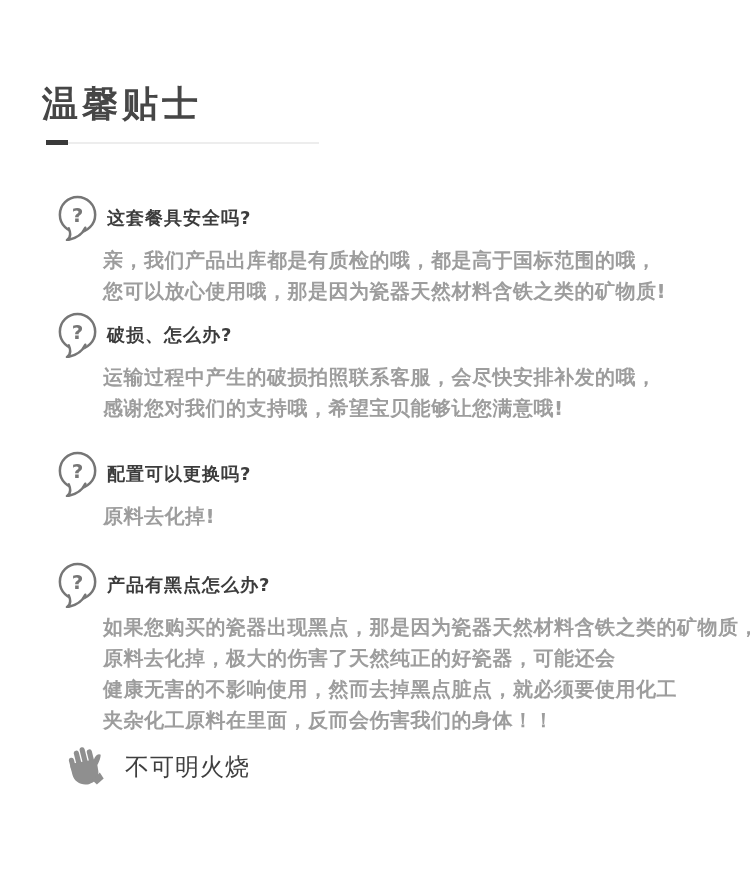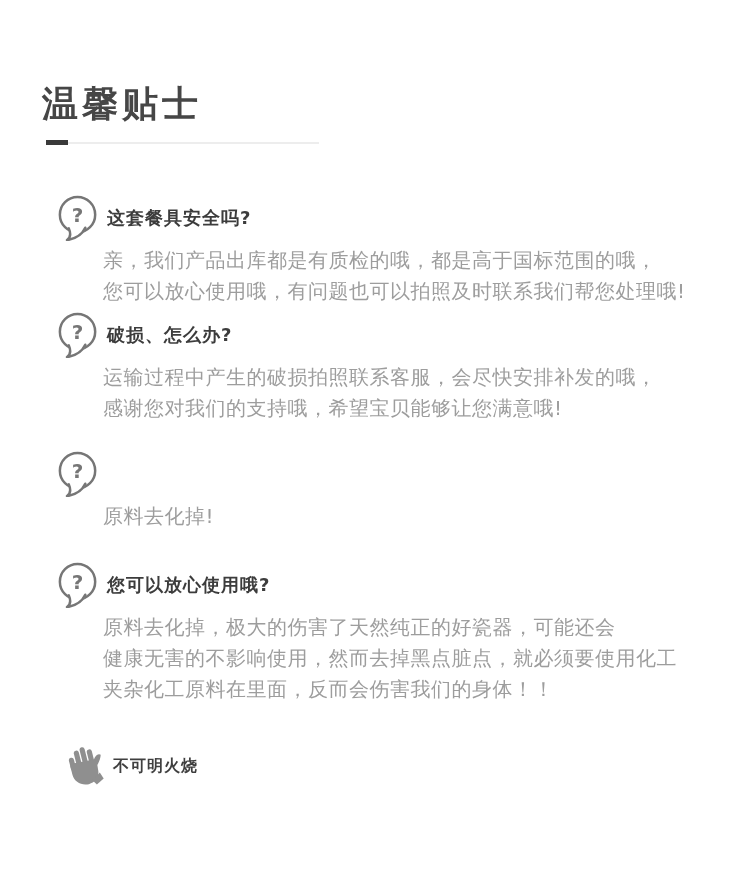--- a/index.html
+++ b/index.html
@@ -65,39 +65,40 @@
     letter-spacing:1px;
     white-space:nowrap;
   }
   .answer {
     margin:4px 0 0 46px;
     font-size:20px;
     color:#9d9d9d;
     line-height:31px;
     letter-spacing:0.5px;
   }
-  .answer div { white-space:nowrap; }
+  .answer div { white-space:nowrap;font-weight:bold; }
   .warning-row {
     position:absolute;
     left:68px;
     top:744px;
     display:flex;
     align-items:center;
     gap:7px;
   }
   .hand-icon {
     width:38px;
     height:45px;
     flex:none;
   }
   .warning-label {
-    font-size:16px;
-    font-weight:700;
+    font-size:24px;
+    font-weight:400;
     color:#3f3f3f;
     letter-spacing:1px;
+    margin-left:12px;
   }
 </style>
 </head>
 <body>
 
 <div class="page">
 
   <h1 class="page-title">温馨贴士</h1>
   <div class="divider-dark"></div>
   <div class="divider-light"></div>
@@ -109,21 +110,21 @@
           <circle cx="21.5" cy="21.5" r="18.5" fill="none" stroke="#767676" stroke-width="2.6"></circle>
           <path d="M11.5 36 L29.5 37 L22 49 Z" fill="#ffffff"></path>
           <path d="M12.3 35.8 C15 42 14.5 45.5 10.5 48.2 C19 46.8 26.5 42 29.6 35.2" fill="#ffffff" stroke="#767676" stroke-width="2.6" stroke-linecap="round" stroke-linejoin="round"></path>
           <text x="21.5" y="29" text-anchor="middle" font-size="21" font-weight="600" fill="#767676" font-family="DejaVu Sans, sans-serif">?</text>
         </svg>
       </span>
       <h2 class="question">这套餐具安全吗?</h2>
     </div>
     <div class="answer">
       <div>亲，我们产品出库都是有质检的哦，都是高于国标范围的哦，</div>
-      <div>您可以放心使用哦，有问题也可以拍照及时联系我们帮您处理哦!</div>
+      <div>您可以放心使用哦，那是因为瓷器天然材料含铁之类的矿物质!</div>
     </div>
   </section>
 
   <section class="qa-section qa-2">
     <div class="q-row">
       <span class="bubble-icon">
         <svg viewBox="0 0 44 49" width="42" height="47">
           <circle cx="21.5" cy="21.5" r="18.5" fill="none" stroke="#767676" stroke-width="2.6"></circle>
           <path d="M11.5 36 L29.5 37 L22 49 Z" fill="#ffffff"></path>
           <path d="M12.3 35.8 C15 42 14.5 45.5 10.5 48.2 C19 46.8 26.5 42 29.6 35.2" fill="#ffffff" stroke="#767676" stroke-width="2.6" stroke-linecap="round" stroke-linejoin="round"></path>
@@ -141,39 +142,41 @@
   <section class="qa-section qa-3">
     <div class="q-row">
       <span class="bubble-icon">
         <svg viewBox="0 0 44 49" width="42" height="47">
           <circle cx="21.5" cy="21.5" r="18.5" fill="none" stroke="#767676" stroke-width="2.6"></circle>
           <path d="M11.5 36 L29.5 37 L22 49 Z" fill="#ffffff"></path>
           <path d="M12.3 35.8 C15 42 14.5 45.5 10.5 48.2 C19 46.8 26.5 42 29.6 35.2" fill="#ffffff" stroke="#767676" stroke-width="2.6" stroke-linecap="round" stroke-linejoin="round"></path>
           <text x="21.5" y="29" text-anchor="middle" font-size="21" font-weight="600" fill="#767676" font-family="DejaVu Sans, sans-serif">?</text>
         </svg>
       </span>
+      <h2 class="question">配置可以更换吗?</h2>
     </div>
     <div class="answer">
       <div>原料去化掉!</div>
     </div>
   </section>
 
   <section class="qa-section qa-4">
     <div class="q-row">
       <span class="bubble-icon">
         <svg viewBox="0 0 44 49" width="42" height="47">
           <circle cx="21.5" cy="21.5" r="18.5" fill="none" stroke="#767676" stroke-width="2.6"></circle>
           <path d="M11.5 36 L29.5 37 L22 49 Z" fill="#ffffff"></path>
           <path d="M12.3 35.8 C15 42 14.5 45.5 10.5 48.2 C19 46.8 26.5 42 29.6 35.2" fill="#ffffff" stroke="#767676" stroke-width="2.6" stroke-linecap="round" stroke-linejoin="round"></path>
           <text x="21.5" y="29" text-anchor="middle" font-size="21" font-weight="600" fill="#767676" font-family="DejaVu Sans, sans-serif">?</text>
         </svg>
       </span>
-      <h2 class="question">您可以放心使用哦?</h2>
+      <h2 class="question">产品有黑点怎么办?</h2>
     </div>
     <div class="answer">
+      <div>如果您购买的瓷器出现黑点，那是因为瓷器天然材料含铁之类的矿物质，</div>
       <div>原料去化掉，极大的伤害了天然纯正的好瓷器，可能还会</div>
       <div>健康无害的不影响使用，然而去掉黑点脏点，就必须要使用化工</div>
       <div>夹杂化工原料在里面，反而会伤害我们的身体！！</div>
     </div>
   </section>
 
   <div class="warning-row">
     <span class="hand-icon">
       <svg viewBox="0 0 40 46" width="38" height="45">
         <g fill="#8f8f8f" transform="rotate(-14 20 23)">

